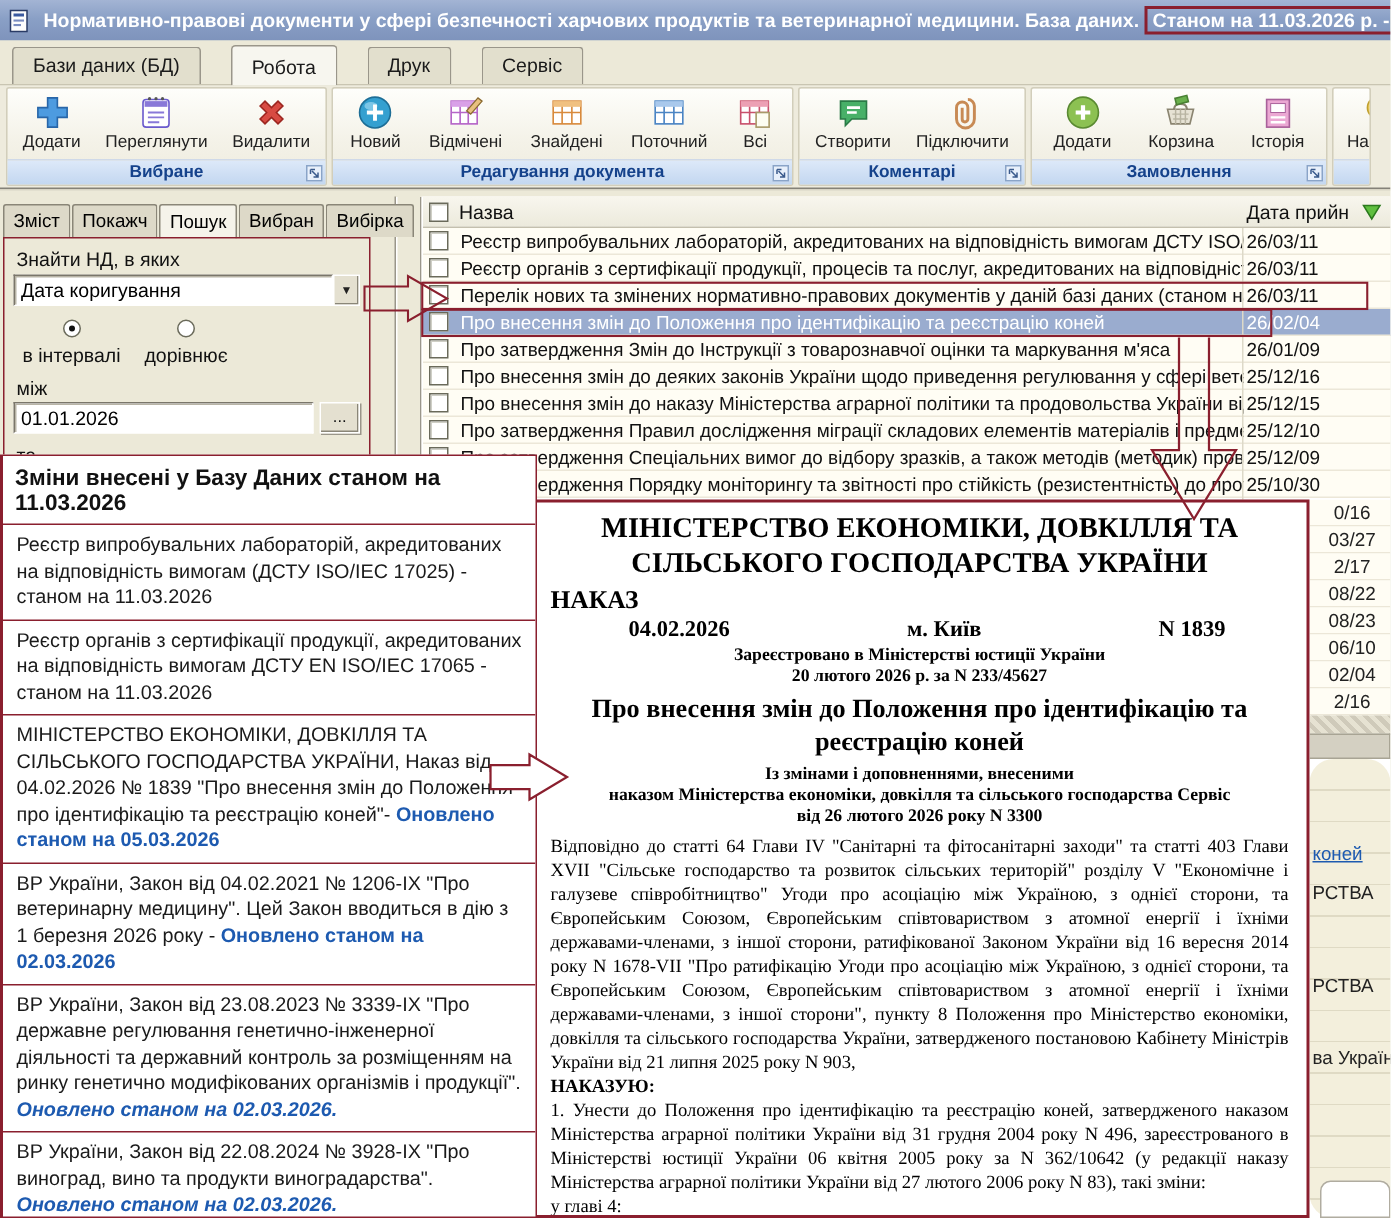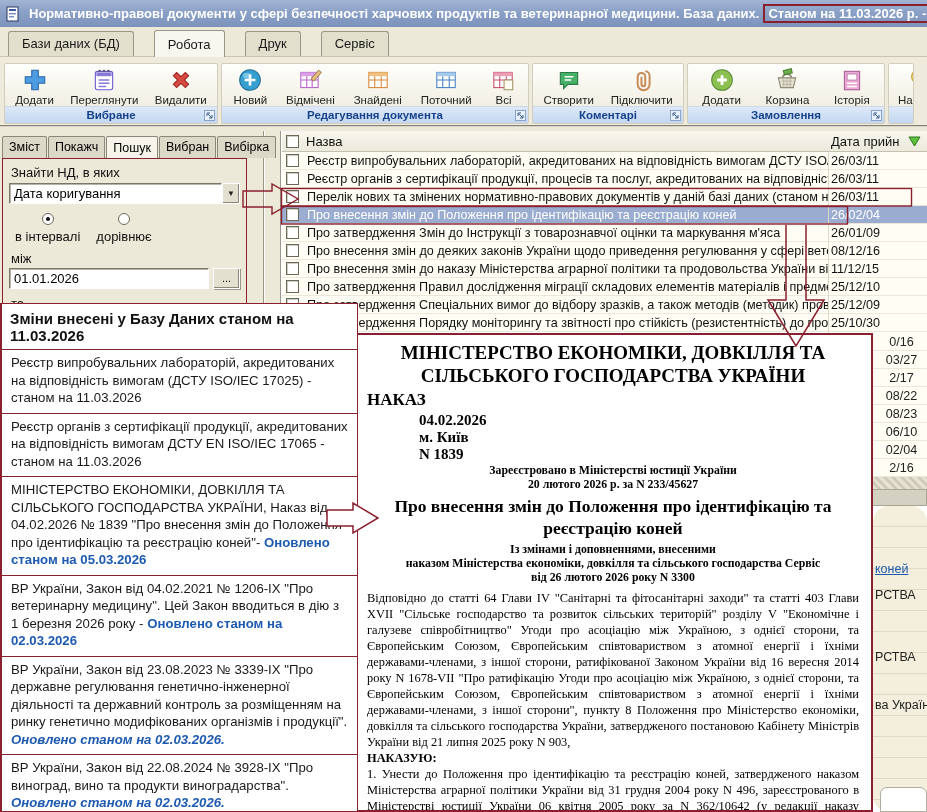--- a/index.html
+++ b/index.html
@@ -21,21 +21,21 @@
 
   
   .tabrow{position:absolute;left:0;top:27px;width:927px;height:30px;background:var(--tan);
     border-bottom:1px solid #c9c5b2;display:flex;align-items:flex-end;padding-left:8px;}
   .mtab{font-size:13px;color:#1a1a1a;padding:4px 13px 5px;border:1px solid #9a968a;
     border-bottom:none;border-radius:3px 3px 0 0;background:#e2dfcd;margin-right:20px;cursor:default;}
   .mtab.active{background:#f7f6ef;position:relative;top:1px;padding-top:6px;}
 
   
   .ribbon{position:absolute;left:0;top:57px;width:927px;height:70px;background:#eeebdd;
-    border-bottom:2px groove #d8d4c4;display:flex;gap:3px;padding:1px 0 1px 4px;overflow:hidden;align-items:flex-end;}
+    border-bottom:2px groove #d8d4c4;display:flex;gap:3px;padding:1px 0 1px 4px;overflow:hidden;}
   .rgroup{border:1px solid #d2cebb;border-radius:2px;position:relative;flex:0 0 auto;
     background:linear-gradient(180deg,#fefefb,#f4f2e8 55%,#edebdd);display:flex;flex-direction:column;}
   .rbtns{flex:1;display:flex;justify-content:space-around;align-items:flex-start;padding:2px 2px 0;}
   .rbtn{display:flex;flex-direction:column;align-items:center;padding:1px 6px 0;font-size:11.5px;
     color:#222;cursor:default;}
   .rbtn .ric{width:26px;height:26px;margin-bottom:1px;}
   .rcap{height:17px;background:linear-gradient(180deg,#dde9f9,#c3d7f0);color:var(--navy);
     font-size:11.5px;font-weight:bold;text-align:center;line-height:16px;position:relative;
     border-top:1px solid #cfd9e8;}
   .rexp{position:absolute;right:2px;top:3px;width:11px;height:11px;border:1px solid #8aa4c8;
@@ -103,21 +103,21 @@
   .corner{position:absolute;left:7px;top:454px;width:47px;height:25px;background:#fff;
     border:1px solid #b0aca0;border-radius:7px 7px 0 0;}
 
   
   .preview{position:absolute;left:353px;top:333px;width:520px;height:479px;background:#fff;
     border:2px solid var(--maroon);z-index:3;padding:4px 12px;overflow:hidden;
     font-family:"Liberation Serif",serif;color:#000;}
   .d-h1{font-size:19px;font-weight:bold;text-align:center;line-height:23px;margin-top:2px;}
   .d-nakaz{font-size:17px;font-weight:bold;margin:3px 0 2px;}
   .d-daterow{display:flex;justify-content:space-between;padding:0 42px 0 52px;
-    font-size:15px;font-weight:bold;margin:0 0;flex-direction:column;}
+    font-size:15px;font-weight:bold;margin:0 0;}
   .d-small{font-size:11.8px;font-weight:bold;text-align:center;line-height:14px;}
   .d-h2{font-size:17.5px;font-weight:bold;text-align:center;line-height:22px;margin:4px 0 3px;}
   .d-body{margin-top:6px;}
   .bline{font-size:12.4px;line-height:16px;text-align:justify;}
   .bline.b{font-weight:bold;}
 
   
   .updates{position:absolute;left:0;top:303px;width:358px;height:509px;background:#fff;
     border:1px solid var(--maroon);border-left:2px solid var(--maroon);z-index:4;overflow:hidden;}
   .u-head{font-size:15px;font-weight:bold;color:#111;padding:6px 8px 5px;border-bottom:1px solid var(--maroon);}
@@ -371,26 +371,26 @@
         <span class="rdate">26/02/04</span>
       </div>
       <div class="lrow">
         <span class="cbx"></span>
         <span class="rtitle">Про затвердження Змін до Інструкції з товарознавчої оцінки та маркування м'яса</span>
         <span class="rdate">26/01/09</span>
       </div>
       <div class="lrow">
         <span class="cbx"></span>
         <span class="rtitle">Про внесення змін до деяких законів України щодо приведення регулювання у сфері ветеринарн</span>
-        <span class="rdate">08/12/16</span>
+        <span class="rdate">25/12/16</span>
       </div>
       <div class="lrow">
         <span class="cbx"></span>
         <span class="rtitle">Про внесення змін до наказу Міністерства аграрної політики та продовольства України від 31 лип</span>
-        <span class="rdate">11/12/15</span>
+        <span class="rdate">25/12/15</span>
       </div>
       <div class="lrow">
         <span class="cbx"></span>
         <span class="rtitle">Про затвердження Правил дослідження міграції складових елементів матеріалів і предметів з пл</span>
         <span class="rdate">25/12/10</span>
       </div>
       <div class="lrow">
         <span class="cbx"></span>
         <span class="rtitle">Про затвердження Спеціальних вимог до відбору зразків, а також методів (методик) проведення</span>
         <span class="rdate">25/12/09</span>

